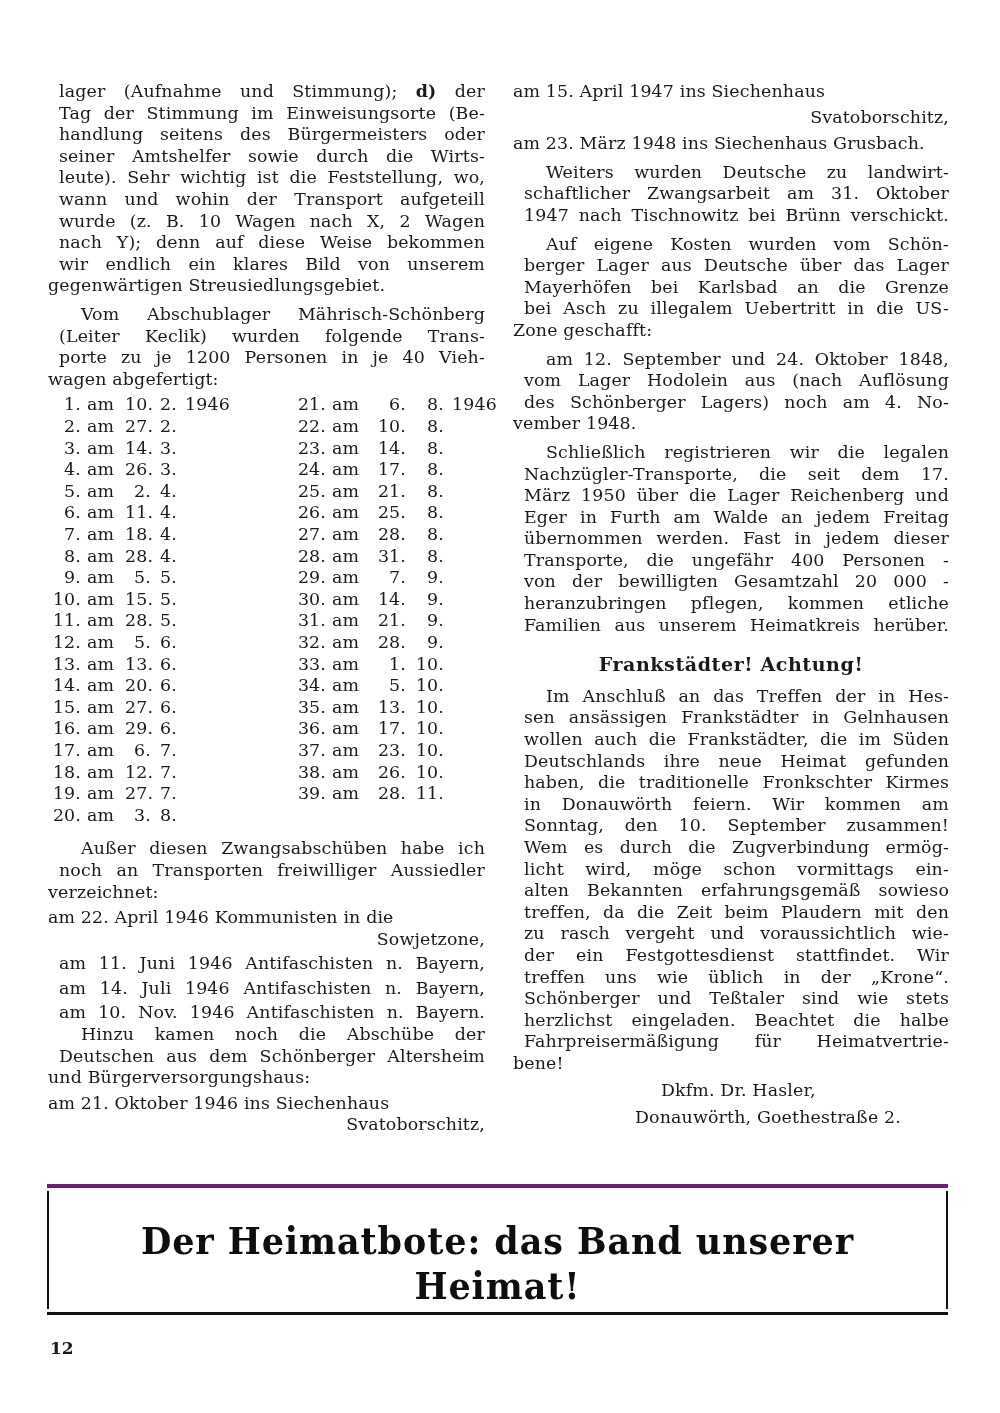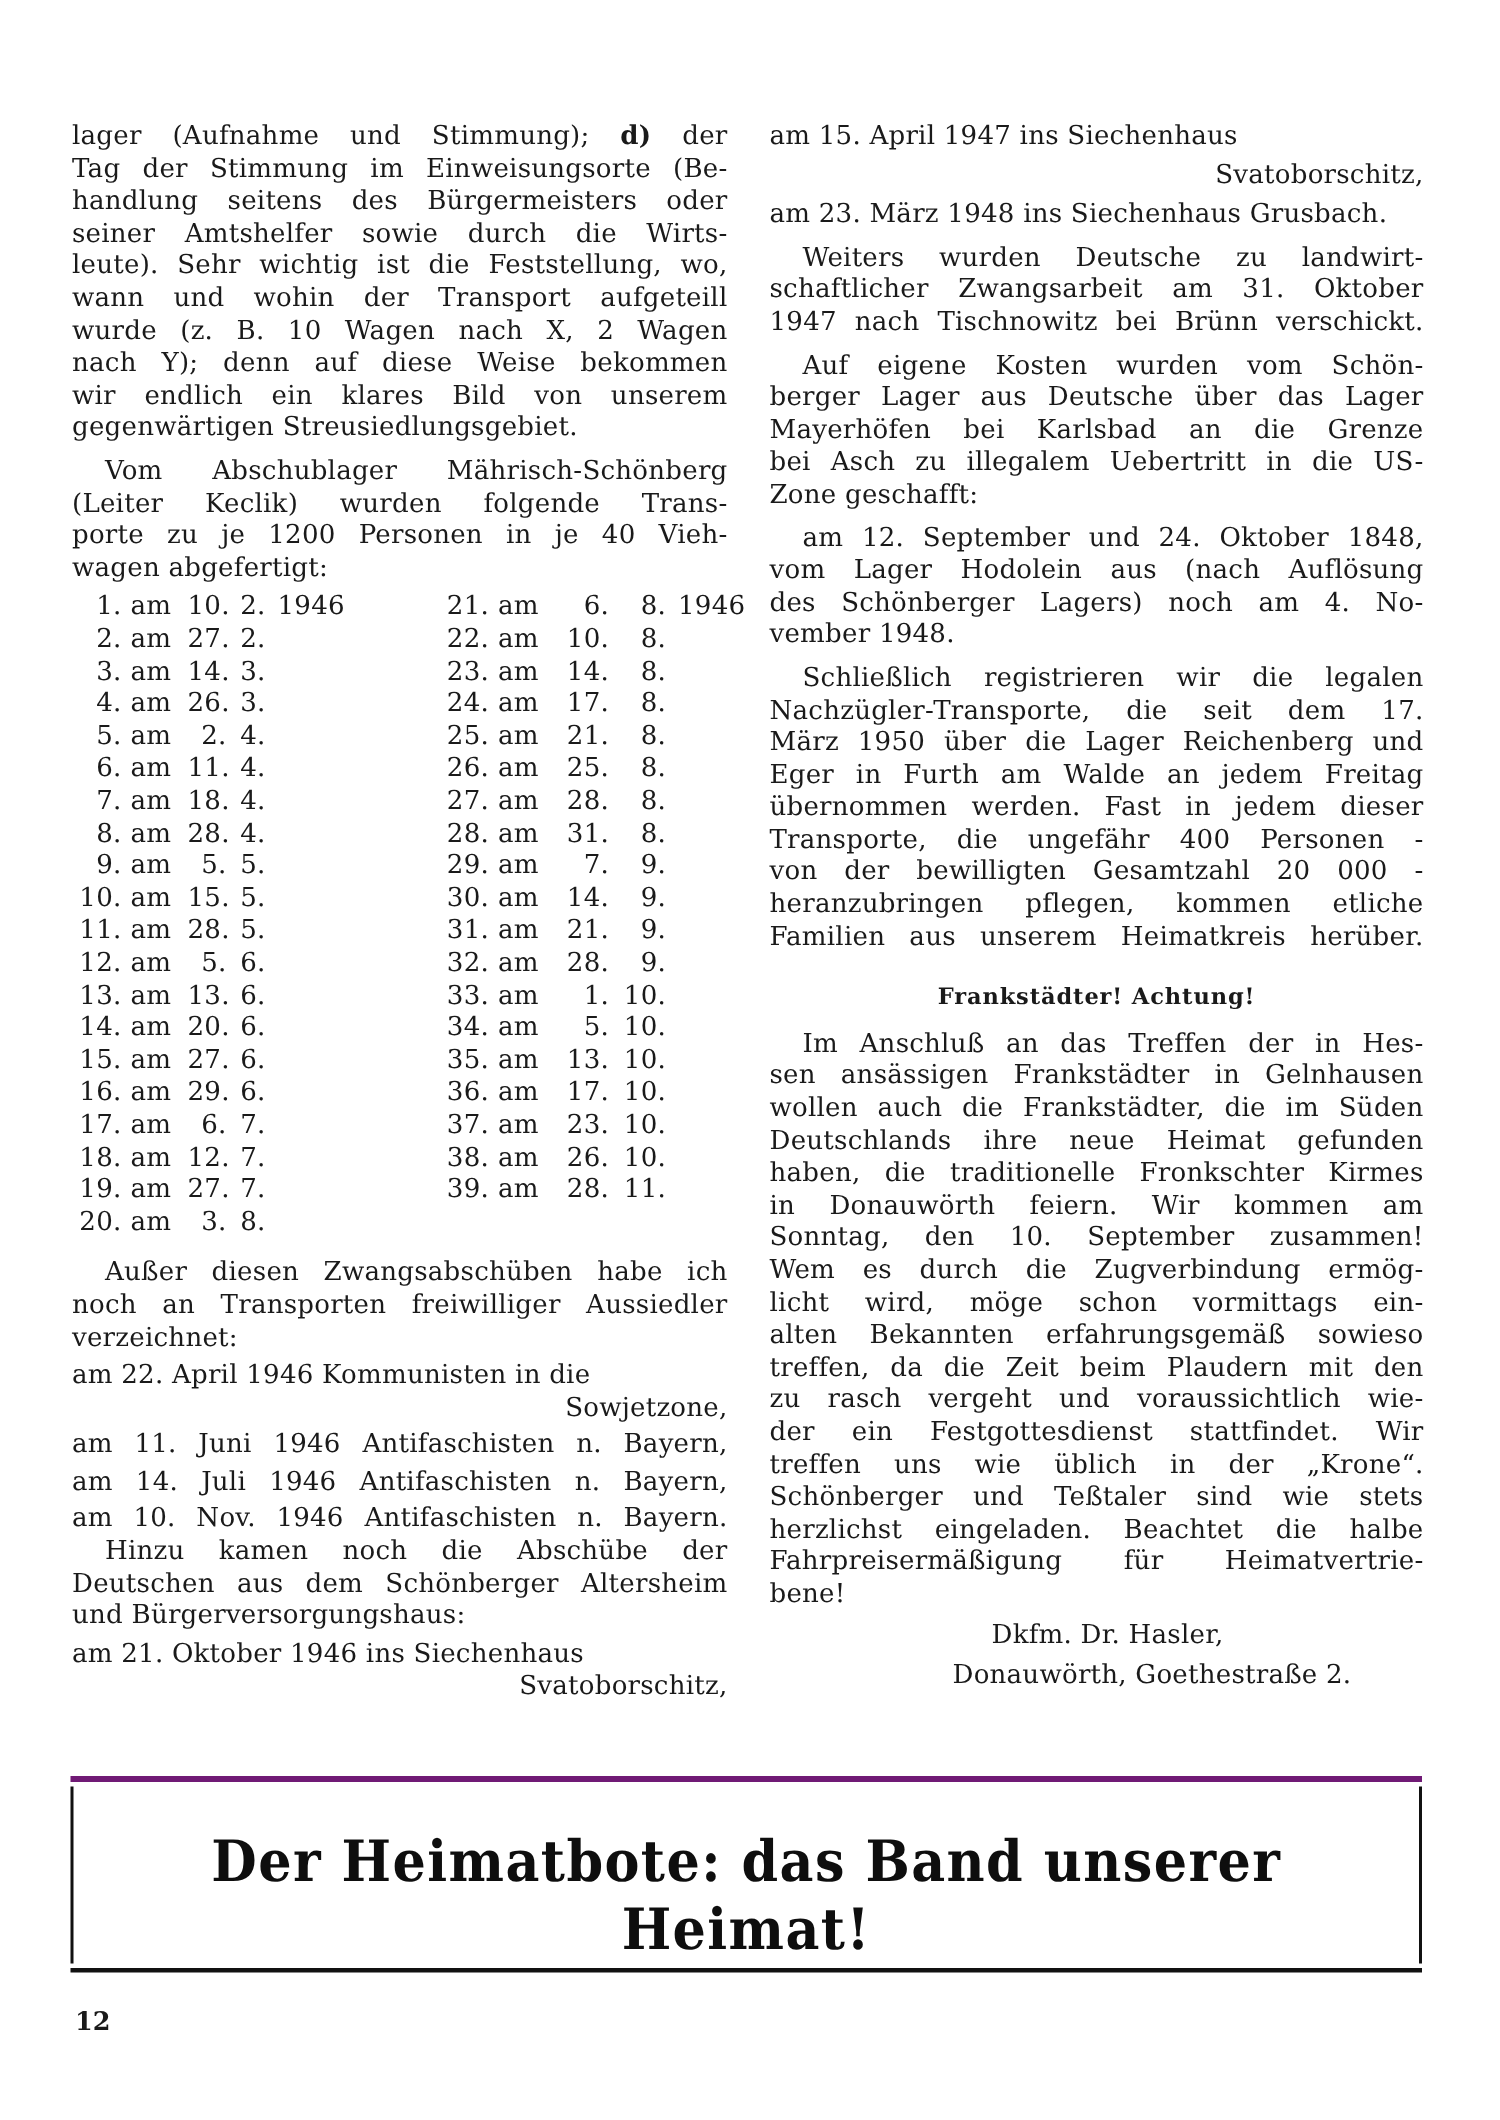--- a/index.html
+++ b/index.html
@@ -12,39 +12,39 @@
     position: absolute; top: 81px;
     font-size: 17.4px; line-height: 21.6px;
     letter-spacing: 0.15px;
   }
   .col-left { left: 48px; width: 437px; }
   .col-right { left: 513px; width: 436px; }
   .para { margin: 0; text-align: justify; text-align-last: left; hyphens: manual; }
   .gap { height: 7px; }
   .ln { display: block; white-space: nowrap; }
   .ln.right { text-align: right; }
-  .ln.just { text-align: justify; text-align-last: justify; white-space: normal; }
+  .ln.just { text-align: justify; text-align-last: justify; white-space: normal; margin-left: 11px; }
   b.bold { font-weight: bold; }
 
   
   .tlist { position: relative; height: 432px; margin-top: 4px; }
   .trow { position: absolute; height: 21.6px; white-space: pre; }
   .trow .num { display: inline-block; width: 33px; text-align: right; }
   .trow .am { display: inline-block; width: 38px; padding-left: 6px; }
   .trow .day { display: inline-block; width: 26px; text-align: right; }
   .trow .mon { display: inline-block; text-align: right; }
   .trow.c1 { left: 0; }
   .trow.c1 .mon { width: 26px; }
   .trow.c2 { left: 245px; }
   .trow.c2 .day { width: 36px; }
   .trow.c2 .mon { width: 38px; }
   .trow .yr { display: inline-block; padding-left: 8px; }
 
   .heading {
-    text-align: center; font-weight: bold; font-size: 15px;
+    text-align: center; font-weight: bold; font-size: 19px;
     letter-spacing: 0.6px; margin: 18px 0 10px 0;
   }
   .sign { display: block; white-space: nowrap; }
 
   .banner {
     position: absolute; left: 47px; top: 1184px; width: 901px; height: 131px;
     border-top: 4px solid #701a75; border-bottom: 3px solid #111;
     box-sizing: border-box;
   }
   .banner::before {

